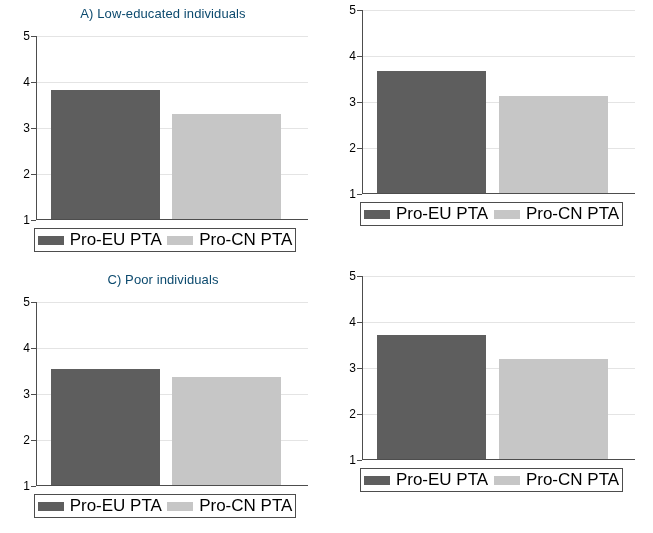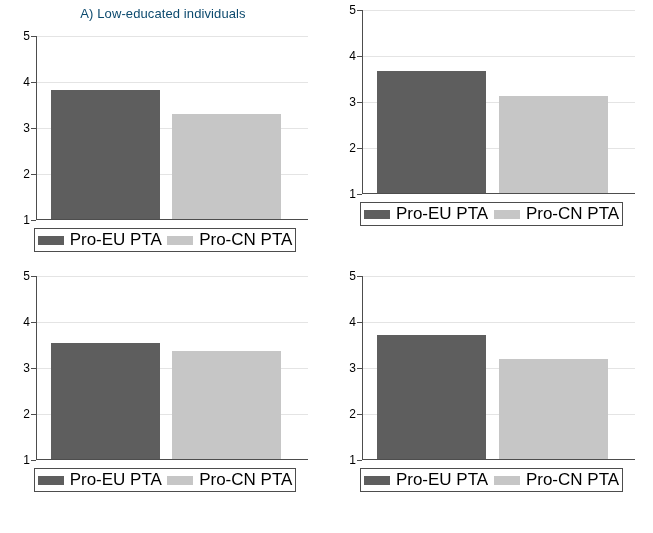--- a/index.html
+++ b/index.html
@@ -197,20 +197,21 @@
         <span>Pro-EU PTA</span>
       </div>
       <div class="legend-item">
         <span class="swatch cn"></span>
         <span>Pro-CN PTA</span>
       </div>
     </div>
   </div>
 
   <div class="panel">
+    <div class="panel-title">C) Poor individuals</div>
     <div class="plot-wrap">
       <div class="axis-area">
           <div class="tick-label" style="top: 184px;">1</div>
           <div class="tick-mark" style="top: 184px;"></div>
           <div class="gridline" style="top: 138px;"></div>
           <div class="tick-label" style="top: 138px;">2</div>
           <div class="tick-mark" style="top: 138px;"></div>
           <div class="gridline" style="top: 92px;"></div>
           <div class="tick-label" style="top: 92px;">3</div>
           <div class="tick-mark" style="top: 92px;"></div>

